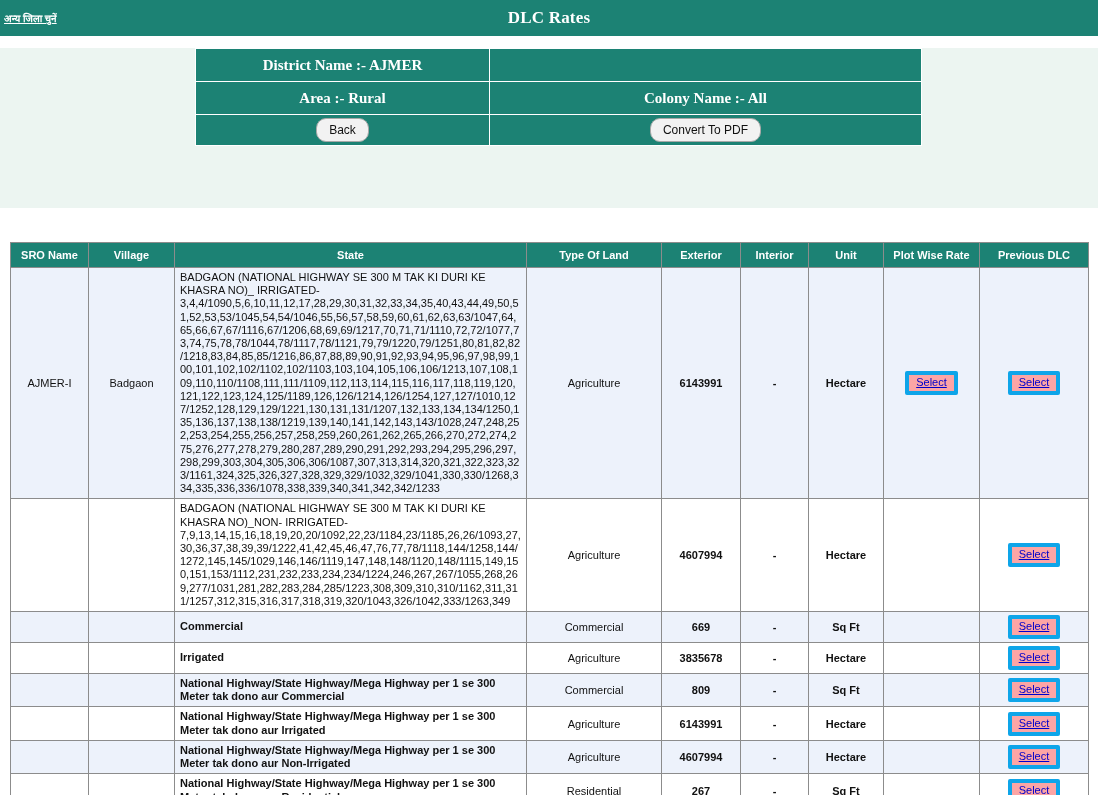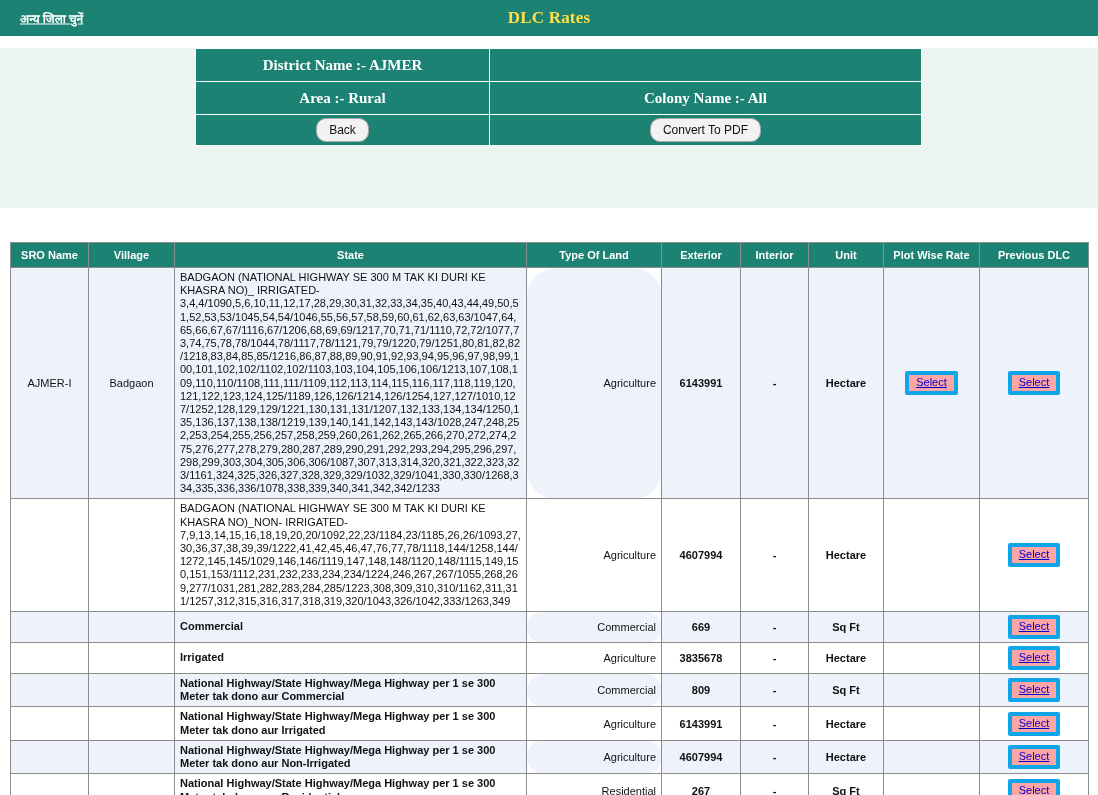--- a/index.html
+++ b/index.html
@@ -20,35 +20,35 @@
   
   .topbar {
     height: 36px;
     background: #1c8274;
     position: relative;
     display: flex;
     align-items: center;
   }
   .topbar-link {
     position: absolute;
-    left: 20px;
+    left: 4px;
     top: 50%;
     transform: translateY(-50%);
     color: #ffffff;
-    font-size: 12px;
+    font-size: 10px;
     font-weight: bold;
     text-decoration: underline;
     cursor: pointer;
     font-family: "Liberation Serif", serif;
     white-space: nowrap;
   }
   .topbar-title {
     width: 100%;
     text-align: center;
-    color: #fde047;
+    color: #ffffff;
     font-size: 17px;
     font-weight: bold;
     font-family: "Liberation Serif", serif;
     letter-spacing: 0.2px;
   }
 
   
   .mint-panel {
     background: #ecf5f1;
     height: 160px;
@@ -127,21 +127,21 @@
     font-family: "Liberation Sans", sans-serif;
     color: #111111;
   }
   table.data tr.alt td { background: #edf2fb; }
   table.data tr.plain td { background: #ffffff; }
 
   td.c-sro    { text-align: center; font-weight: normal; }
   td.c-vil    { text-align: center; }
   td.c-colony { text-align: left; line-height: 13.2px; font-weight: bold; word-break: break-word; }
   td.c-colony.longtext { font-weight: normal; }
-  td.c-type   { text-align: right; padding-left: 8px; border-radius: 29px; }
+  td.c-type   { text-align: center; padding-left: 8px; }
   td.c-num    { text-align: center; font-weight: bold; }
   td.c-unit   { text-align: center; font-weight: bold; }
   td.c-act    { text-align: center; }
 
   .select-btn {
     display: inline-block;
     background: #fca5a5;
     border: 4px solid #0ea5e9;
     border-radius: 2px;
     color: #0000cc;

